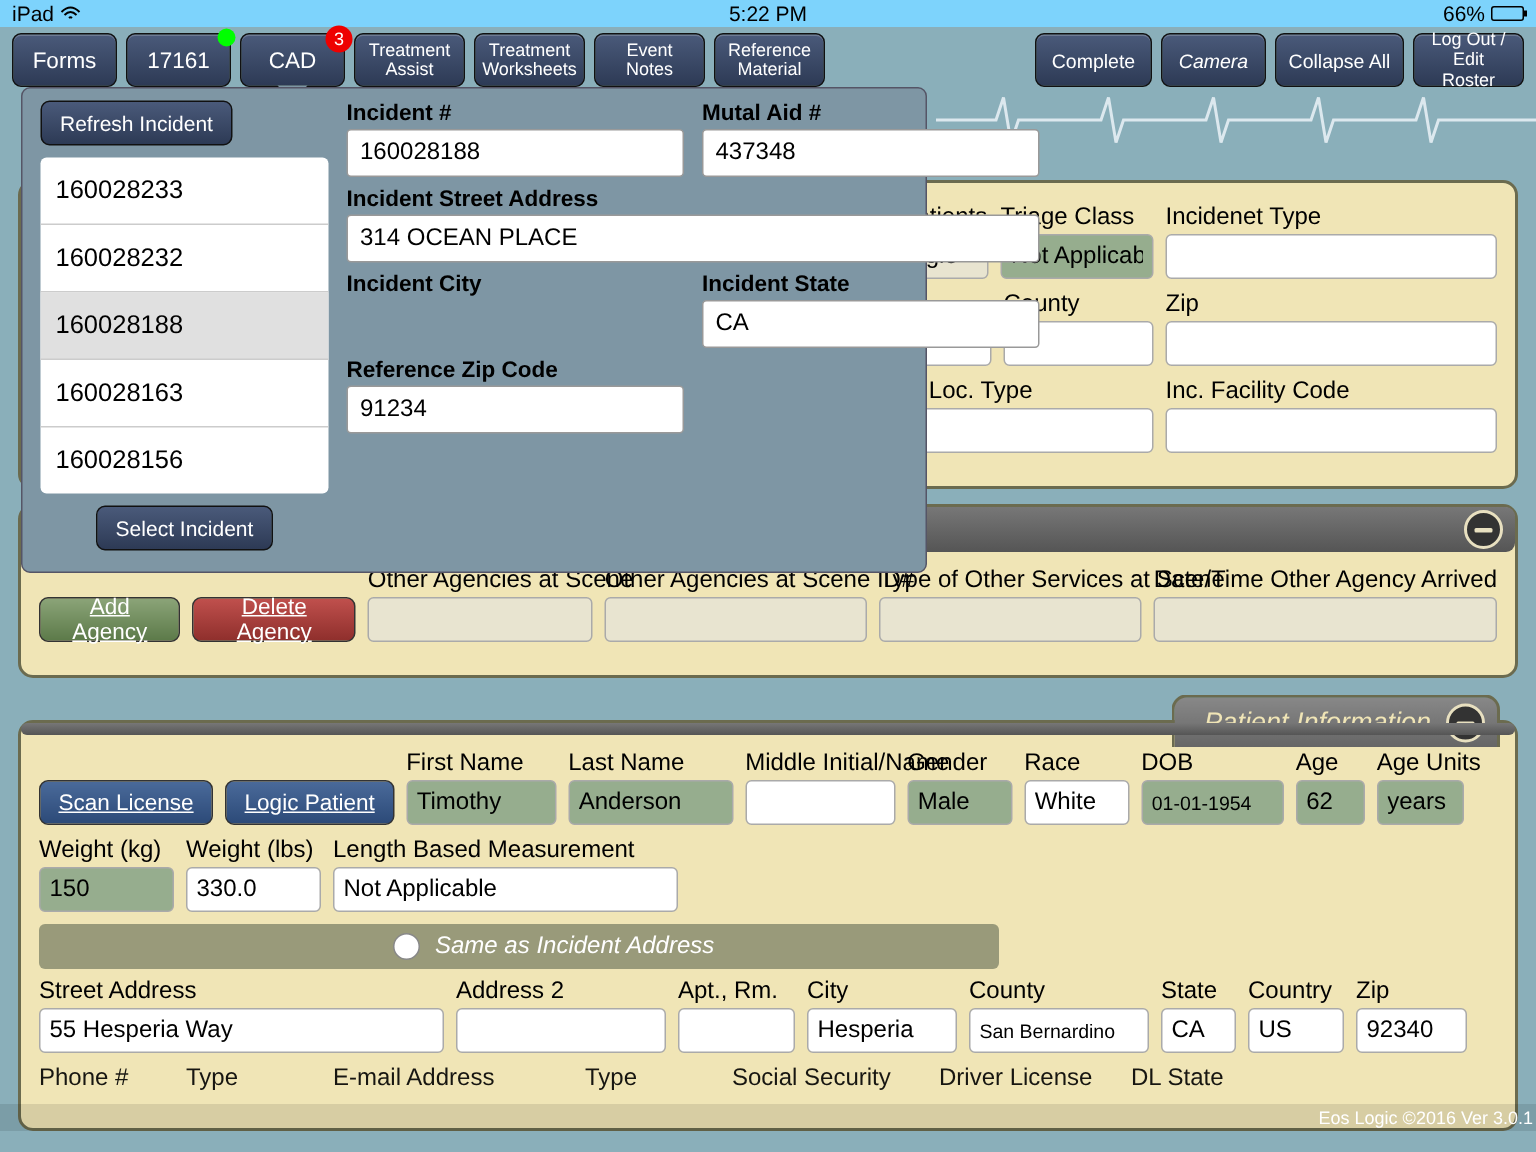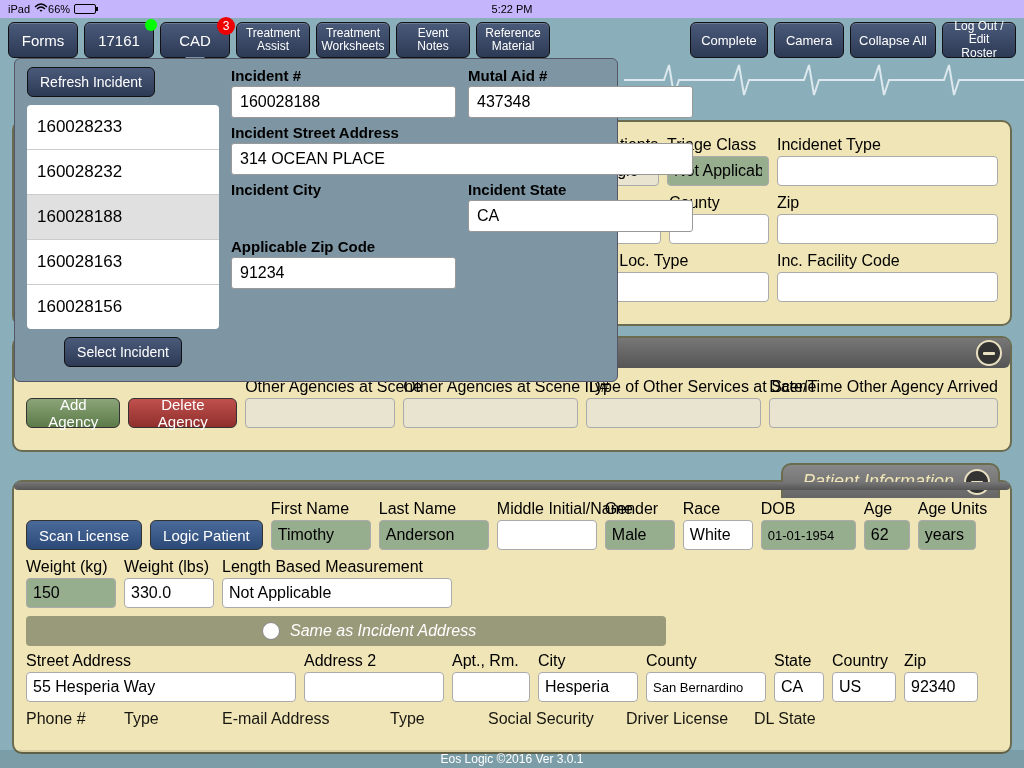--- a/index.html
+++ b/index.html
@@ -1,35 +1,35 @@
 <!DOCTYPE html>
 <html><head>
 <meta charset="utf-8">
 <style>
 * { box-sizing: border-box; margin: 0; padding: 0; font-family: Arial, Helvetica, sans-serif; }
 body { width: 1024px; height: 768px; overflow: hidden; background: #8aafba; position: relative; }
 
 
-.status-bar { height: 18px; background: #c4b5fd; display: flex; justify-content: flex-start; align-items: center; padding: 0 8px; font-size: 11px; color: #000; }
+.status-bar { height: 18px; background: #7dd3fc; display: flex; justify-content: space-between; align-items: center; padding: 0 8px; font-size: 14px; color: #000; }
 .status-left { display: flex; gap: 4px; align-items: center; }
 .status-center { position: absolute; left: 50%; transform: translateX(-50%); }
 .status-right { display: flex; gap: 4px; align-items: center; }
 .battery-icon { width: 22px; height: 10px; border: 1px solid #000; border-radius: 2px; position: relative; display: inline-block; }
 .battery-icon::after { content: ""; position: absolute; right: -3px; top: 2px; width: 2px; height: 4px; background: #000; }
 .battery-fill { height: 100%; width: 62%; background: #000; }
 
 
 .toolbar { display: flex; gap: 6px; padding: 4px 8px; height: 44px; align-items: center; }
 .tool-btn { background: linear-gradient(#4a5a7a, #2d3a55); color: #fff; font-size: 12px; text-align: center; border: 1px solid #111; border-radius: 6px; padding: 4px 8px; height: 36px; display: flex; align-items: center; justify-content: center; position: relative; box-shadow: inset 0 1px 0 rgba(255,255,255,0.2); }
 .tool-btn.w-forms { width: 70px; font-size: 15px; }
 .tool-btn.w-num { width: 70px; font-size: 15px; }
 .tool-btn.w-cad { width: 70px; font-size: 15px; }
 .tool-btn.w-small { width: 74px; line-height: 1.1; }
 .tool-btn.w-complete { width: 78px; font-size: 13px; }
-.tool-btn.w-cam { width: 70px; font-size: 13px; }
+.tool-btn.w-cam { width: 70px; font-size: 13px; font-style: italic; }
 .tool-btn.w-collapse { width: 86px; font-size: 13px; }
 .tool-btn.w-logout { width: 74px; line-height: 1.1; }
 .green-dot { width: 12px; height: 12px; background: #0f0; border-radius: 50%; position: absolute; top: -4px; right: -4px; }
 .red-badge { width: 18px; height: 18px; background: #e00; color: #fff; border-radius: 50%; position: absolute; top: -6px; right: -6px; font-size: 12px; display: flex; align-items: center; justify-content: center; }
 .toolbar-spacer { flex: 1; }
 .ecg { position: absolute; top: 60px; right: 0; width: 400px; height: 40px; pointer-events: none; }
 .caret-down { position: absolute; bottom: -10px; left: 50%; transform: translateX(-50%); width: 0; height: 0; border-left: 10px solid transparent; border-right: 10px solid transparent; border-top: 10px solid #7e96a4; }
 
 
 .cad-panel { position: absolute; left: 14px; top: 58px; width: 604px; background: #7e96a4; border: 1px solid #556; border-radius: 6px; padding: 8px 12px 14px 12px; z-index: 20; }
@@ -55,29 +55,29 @@
 .collapse-circle::before { content: ""; width: 12px; height: 3px; background: #e8e0c0; border-radius: 1px; }
 .circle-in-header { position: absolute; right: 8px; top: 50%; transform: translateY(-50%); }
 
 .field-row { display: flex; gap: 8px; align-items: flex-end; margin-bottom: 8px; flex-wrap: nowrap; }
 .field { display: flex; flex-direction: column; }
 .field-label { font-size: 16px; color: #000; margin-bottom: 2px; white-space: nowrap; }
 .field-input { background: #fff; border: 1px solid #aaa; border-radius: 4px; padding: 5px 6px; font-size: 16px; height: 30px; }
 .field-input.green { background: #96ad8e; }
 .field-input.gray { background: #e8e4d0; }
 
-.pill-btn { border-radius: 6px; padding: 6px 12px; font-size: 15px; border: 1px solid #333; color: #fff; height: 30px; display: inline-flex; align-items: center; }
+.pill-btn { border-radius: 6px; padding: 6px 12px; font-size: 15px; border: 1px solid #333; color: #fff; height: 30px; display: inline-flex; align-items: center; text-decoration: underline; }
 .pill-green { background: linear-gradient(#8ba478,#5c7a49); }
 .pill-red { background: linear-gradient(#c0504d,#8f2f2c); }
 .pill-blue { background: linear-gradient(#4a6a9a,#2c4a78); }
 
 .same-addr-bar { background: #999a7a; border-radius: 4px; padding: 6px; display: flex; align-items: center; gap: 10px; font-style: italic; color: #fff; margin: 6px 0; }
 .radio-circle { width: 18px; height: 18px; border-radius: 50%; background: #fff; border: 1px solid #888; display: inline-block; }
 
-.footer { position: absolute; bottom: 0; left: 0; right: 0; text-align: center; color: #fff; font-size: 12px; padding: 2px; background: rgba(0,0,0,0.1); }
+.footer { position: absolute; bottom: 14px; left: 0; right: 0; text-align: right; color: #fff; font-size: 12px; padding: 2px; background: rgba(0,0,0,0.1); }
 
 </style>
 </head>
 <body>
 
 <div class="status-bar">
   <div class="status-left">
     <span>iPad</span>
     <span>
       <svg width="14" height="10">
@@ -350,20 +350,20 @@
         <input class="cad-input" value="314 OCEAN PLACE" style="">
       </div>
       <div class="cad-field">
         <span class="cad-label">Incident City</span>
       </div>
       <div class="cad-field">
         <span class="cad-label">Incident State</span>
         <input class="cad-input" value="CA" style="">
       </div>
       <div class="cad-field">
-        <span class="cad-label">Applicable Zip Code</span>
+        <span class="cad-label">Reference Zip Code</span>
         <input class="cad-input" value="91234" style="">
       </div>
     </div>
   </div>
 </div>
 
 <div class="footer">Eos Logic ©2016 Ver 3.0.1</div>
 
 </body></html>

